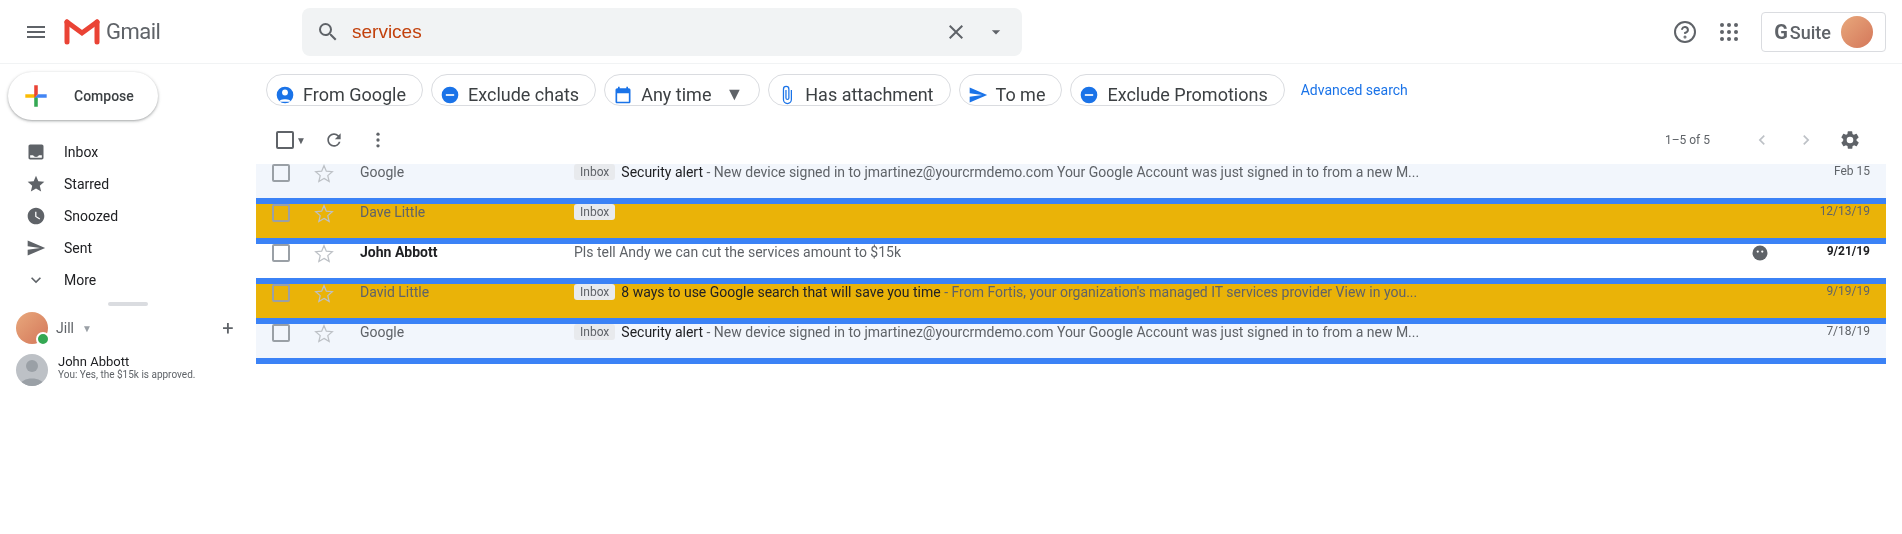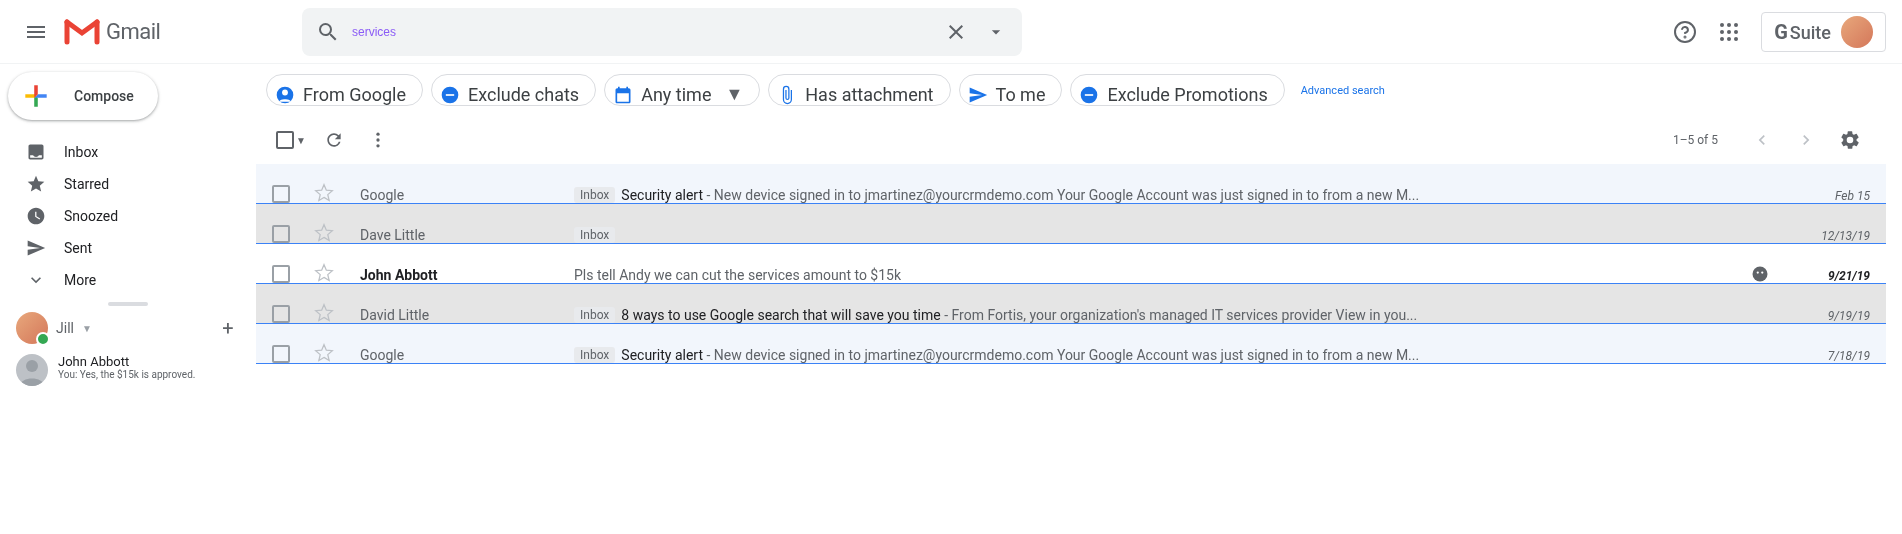--- a/index.html
+++ b/index.html
@@ -6,21 +6,21 @@
 body { font-family: 'Google Sans', Roboto, Arial, sans-serif; font-size: 14px; color: #202124; background: #fff; width: 1902px; }
 
 
 .header { display: flex; align-items: center; height: 64px; padding: 8px; border-bottom: 1px solid #f1f3f4; }
 .menu-btn { width: 48px; height: 48px; display: flex; align-items: center; justify-content: center; cursor: pointer; border-radius: 50%; margin: 0 4px; }
 .logo-wrap { display: flex; align-items: center; padding-right: 24px; min-width: 238px; }
 .logo-text { font-size: 22px; color: #5f6368; letter-spacing: -0.5px; }
 
 .search-bar { display: flex; align-items: center; background: #f1f3f4; border-radius: 8px; height: 48px; width: 720px; padding: 0 6px; }
 .search-icon-btn, .clear-btn, .dropdown-btn { width: 40px; height: 40px; display: flex; align-items: center; justify-content: center; cursor: pointer; border-radius: 50%; color: #5f6368; }
-.search-input { flex: 1; border: none; background: transparent; font-size: 12px; outline: none; color: #8b5cf6; padding: 0 4px; }
+.search-input { flex: 1; border: none; background: transparent; font-size: 19px; outline: none; color: #c2410c; padding: 0 4px; }
 
 .header-right { margin-left: auto; display: flex; align-items: center; gap: 4px; padding-right: 8px; }
 .hdr-icon-btn { width: 40px; height: 40px; display: flex; align-items: center; justify-content: center; cursor: pointer; border-radius: 50%; color: #5f6368; }
 .gsuite-badge { display: flex; align-items: center; height: 40px; padding: 0 12px; border: 1px solid #dadce0; border-radius: 4px; margin-left: 8px; cursor: pointer; gap: 10px; }
 .gsuite-text { font-size: 18px; color: #5f6368; font-weight: 500; }
 .gsuite-g { font-size: 20px; font-weight: 700; color: #5f6368; margin-right: 2px; }
 .avatar { width: 32px; height: 32px; border-radius: 50%; background: linear-gradient(135deg,#e8a87c,#d4775a); }
 
 
 .body-wrap { display: flex; }
@@ -50,49 +50,49 @@
 .contact-name { font-size: 13px; color: #202124; }
 .contact-preview { font-size: 10px; color: #5f6368; white-space: nowrap; overflow: hidden; text-overflow: ellipsis; max-width: 190px; }
 
 
 .main { flex: 1; min-width: 0; padding-right: 16px; }
 
 .filter-chips { display: flex; align-items: center; gap: 8px; padding: 10px 0 10px 10px; flex-wrap: wrap; }
 .chip { display: inline-flex; align-items: flex-end; height: 32px; padding: 0 16px 0 8px; border: 1px solid #dadce0; border-radius: 16px; background: #fff; cursor: pointer; font-size: 18px; color: #3c4043; gap: 8px; }
 .chip-icon { width: 20px; height: 20px; display: flex; align-items: center; justify-content: center; }
 .chip-caret { margin-left: 6px; color: #5f6368; }
-.advanced-link { color: #1a73e8; font-size: 11px; margin-left: 8px; cursor: pointer; }
+.advanced-link { color: #1a73e8; font-size: 14px; margin-left: 8px; cursor: pointer; }
 
 
 .toolbar { display: flex; align-items: center; height: 48px; padding: 0 16px; }
 .tb-left { display: flex; align-items: center; gap: 4px; }
 .tb-checkbox-wrap { display: flex; align-items: center; gap: 2px; padding: 0 4px; cursor: pointer; }
 .tb-checkbox { width: 18px; height: 18px; border: 2px solid #5f6368; border-radius: 2px; }
 .tb-caret { color: #5f6368; font-size: 10px; }
 .tb-btn { width: 40px; height: 40px; display: flex; align-items: center; justify-content: center; cursor: pointer; border-radius: 50%; color: #5f6368; }
 .tb-right { margin-left: auto; display: flex; align-items: center; gap: 4px; }
-.tb-count { font-size: 12px; color: #5f6368; margin-right: 20px; }
+.tb-count { font-size: 12px; color: #5f6368; margin-right: 28px; }
 
 
 .email-list { }
-.email-row { display: flex; align-items: flex-end; height: 40px; border-bottom: 1px solid #3b82f6; padding: 0 16px; cursor: pointer; position: relative; gap: 14px; }
-.email-row.read { background: #e5e5e5; }
+.email-row { display: flex; align-items: flex-start; height: 40px; border-bottom: 6px solid #3b82f6; padding: 0 16px; cursor: pointer; position: relative; gap: 14px; }
+.email-row.read { background: #eab308; }
 .email-row.read:nth-child(odd) { background: #f2f6fc; }
 .email-row.unread { background: #fff; }
 .row-checkbox { width: 18px; height: 18px; border: 2px solid #9aa0a6; border-radius: 2px; margin-right: 10px; flex-shrink: 0; }
 .row-star { width: 20px; height: 20px; color: #9aa0a6; margin-right: 12px; flex-shrink: 0; cursor: pointer; display: flex; align-items: center; justify-content: center; }
 .row-sender { width: 200px; flex-shrink: 0; font-size: 14px; color: #5f6368; white-space: nowrap; overflow: hidden; text-overflow: ellipsis; }
 .email-row.unread .row-sender { color: #202124; font-weight: 700; }
 .row-content { flex: 1; min-width: 0; display: flex; align-items: center; gap: 6px; overflow: hidden; }
 .inbox-tag { background: #e8eaed; color: #5f6368; font-size: 12px; padding: 1px 6px; border-radius: 3px; flex-shrink: 0; }
 .row-subject { color: #5f6368; white-space: nowrap; overflow: hidden; text-overflow: ellipsis; }
 .row-subject .subj { color: #202124; }
 .row-subject .snip { color: #5f6368; }
 .row-attach { width: 20px; flex-shrink: 0; margin-left: 8px; color: #5f6368; display: flex; align-items: center; justify-content: center; }
-.row-date { width: 70px; text-align: right; font-size: 12px; color: #5f6368; flex-shrink: 0; margin-left: 16px; font-style: italic; }
+.row-date { width: 70px; text-align: right; font-size: 12px; color: #5f6368; flex-shrink: 0; margin-left: 16px; }
 .email-row.unread .row-date { color: #202124; font-weight: 700; }
 
 svg { display: block; }
 </style>
 </head>
 <body>
 
 <div class="header">
   <div class="menu-btn">
     <svg width="24" height="24" viewBox="0 0 24 24" fill="#5f6368">

